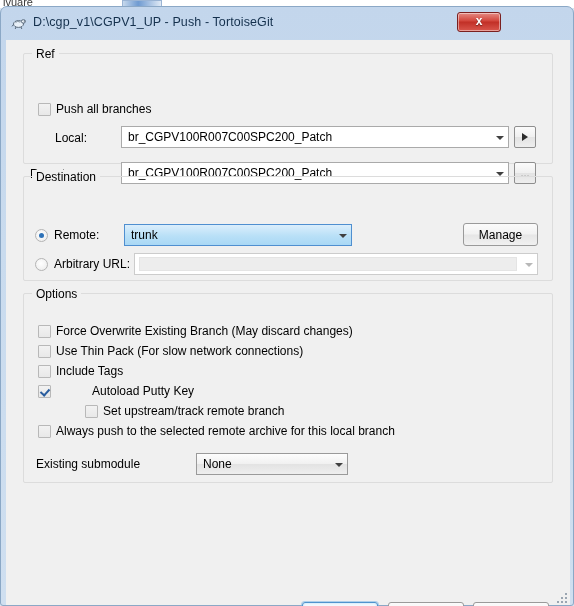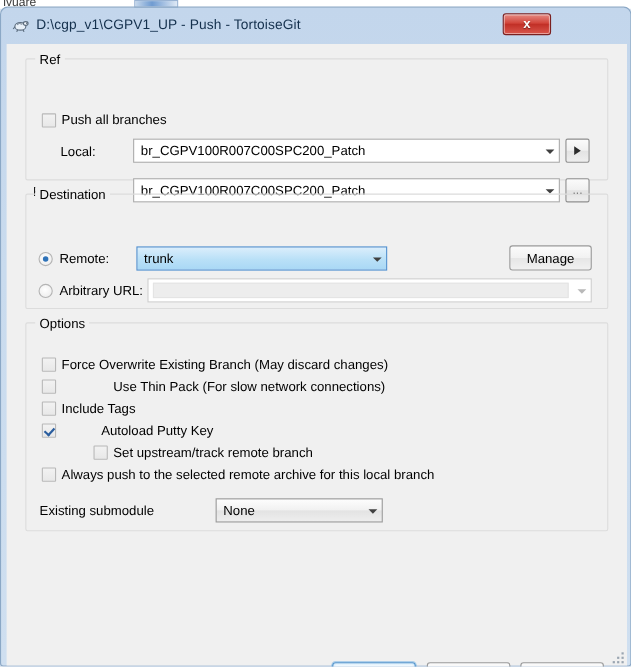--- a/index.html
+++ b/index.html
@@ -391,21 +391,21 @@
     </div>
 
     <div class="group" id="group-opts">
       <span class="group-label">Options</span>
     </div>
 
     <div class="cb-row" style="left:32px; top:284px;">
       <span class="cb"></span>
       <span class="cb-label">Force Overwrite Existing Branch (May discard changes)</span>
     </div>
-    <div class="cb-row" style="left:32px; top:304px;gap:47px;">
+    <div class="cb-row" style="left:32px; top:304px;">
       <span class="cb"></span>
       <span class="cb-label">Use Thin Pack (For slow network connections)</span>
     </div>
     <div class="cb-row" style="left:32px; top:324px;">
       <span class="cb"></span>
       <span class="cb-label">Include Tags</span>
     </div>
     <div class="cb-row" style="left:32px; top:344px;gap:36px;">
       <span class="cb checked"></span>
       <span class="cb-label">Autoload Putty Key</span>

